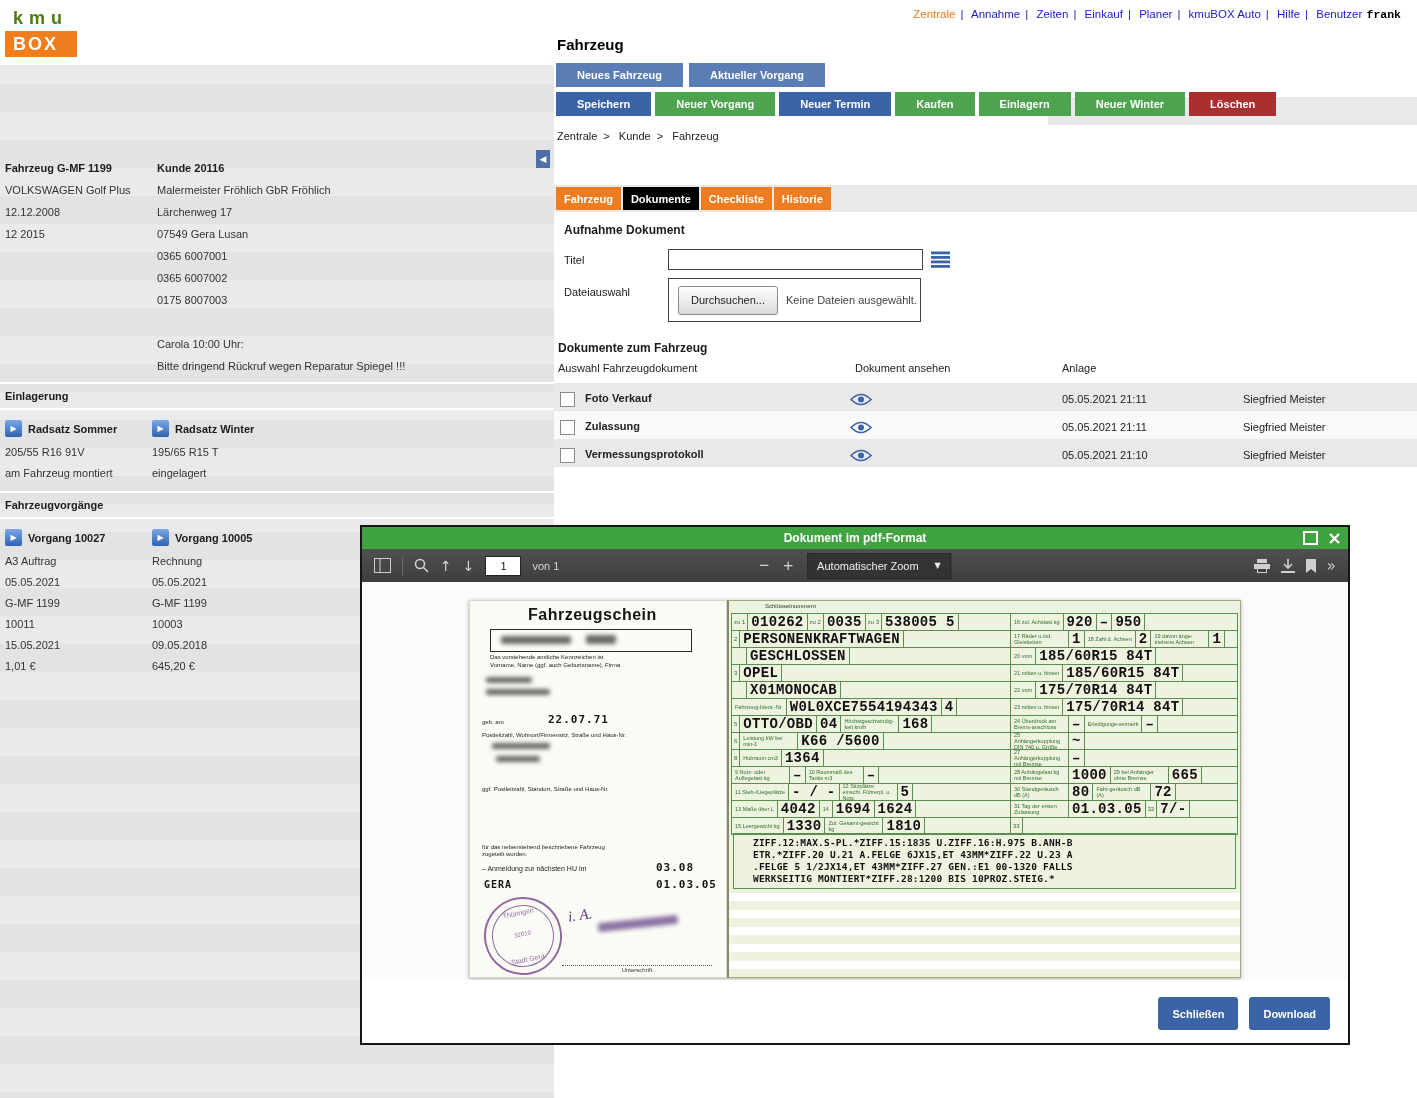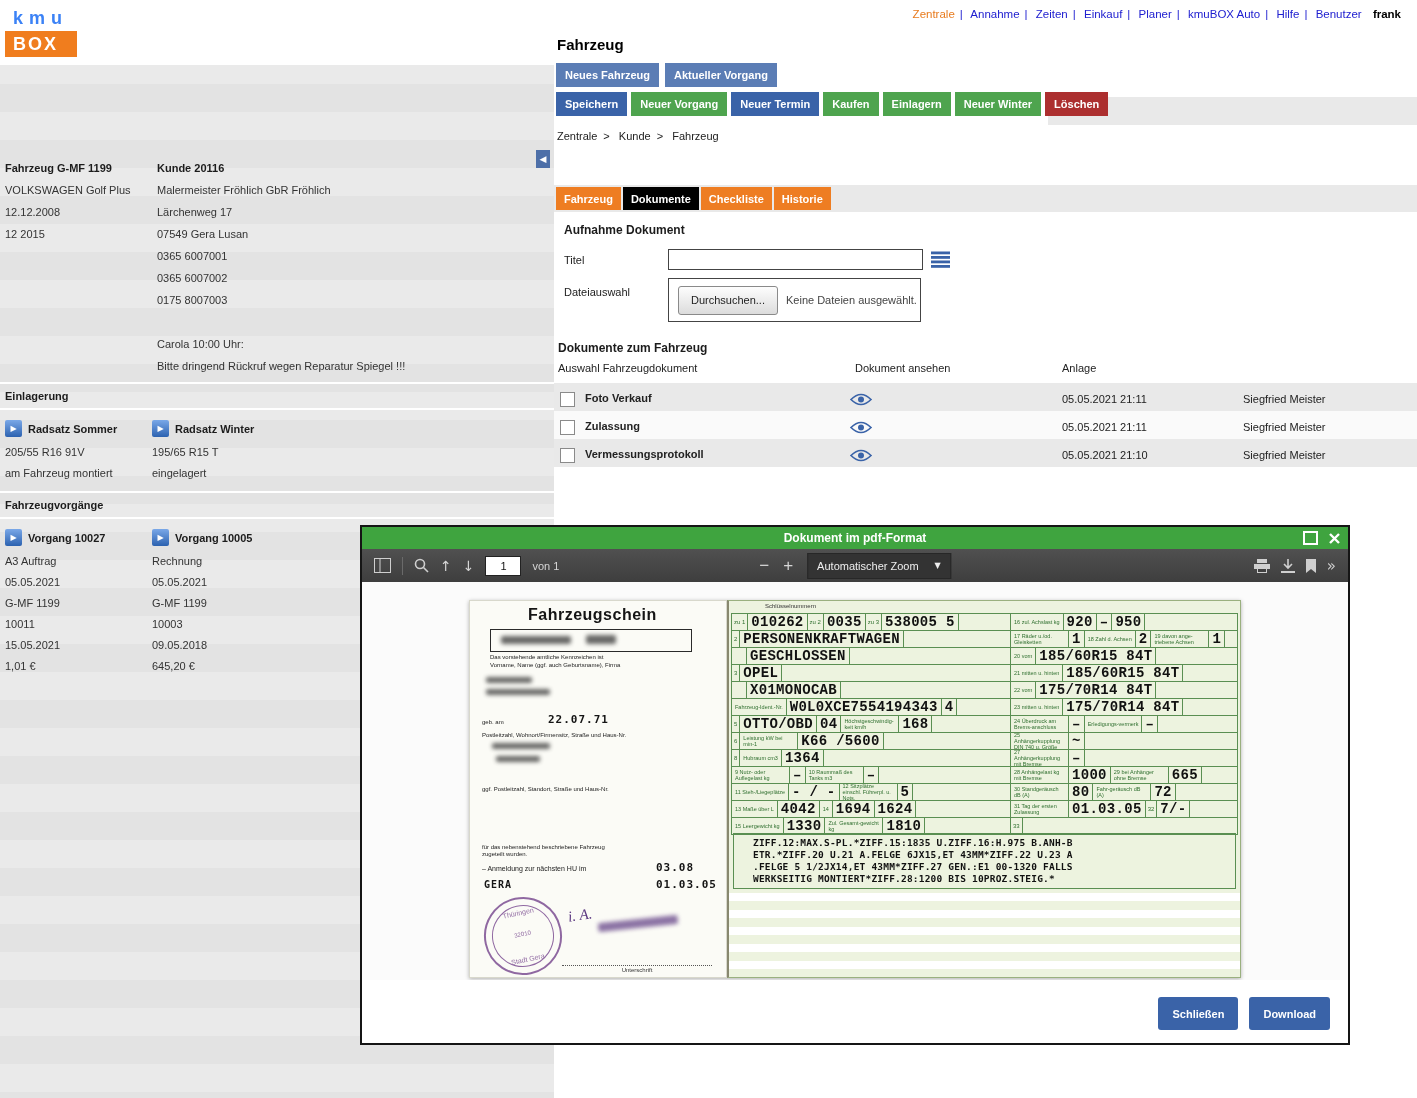--- a/index.html
+++ b/index.html
@@ -6,21 +6,21 @@
   body{width:1417px;height:1098px;position:relative;font-family:"Liberation Sans",sans-serif;background:#fff;color:#222;}
   .glyph{font-family:"DejaVu Sans",sans-serif;}
   .bold{font-weight:bold;}
   .stage{position:absolute;inset:0;overflow:hidden;}
 
   
   .sidebar{position:absolute;left:0;top:0;width:554px;height:1098px;
     background:repeating-linear-gradient(180deg,#eaeaea 0 28px,#e3e3e3 28px 56px);}
   .logo-strip{height:65px;background:#fff;padding:6px 0 0 5px;box-sizing:border-box;}
   .logo{width:72px;cursor:pointer;}
-  .logo-top{height:25px;display:flex;align-items:center;padding-left:8px;color:#3b82f6;font-weight:bold;font-size:18px;letter-spacing:6px;background:#fff;}
+  .logo-top{height:25px;display:flex;align-items:center;padding-left:8px;color:#4d7c0f;font-weight:bold;font-size:18px;letter-spacing:6px;background:#fff;}
   .logo-bottom{height:26px;background:#f07d1e;display:flex;align-items:center;padding-left:8px;color:#fff;font-weight:bold;font-size:18px;letter-spacing:2px;}
   .sb-content{padding-top:97px;}
   .srow{display:flex;min-height:22px;align-items:flex-start;padding-left:5px;font-size:11px;color:#333;}
   .srow .c1{width:152px;flex:none;}
   .srow .c2{flex:1;padding-right:4px;}
   .srow.bold .c1,.srow.bold .c2{font-weight:bold;color:#1c1c1c;}
   .sb-sec{border-top:2px solid #fff;border-bottom:2px solid #fff;padding:6px 5px;font-weight:bold;font-size:11px;color:#1c1c1c;}
   .sb-cols{display:flex;padding:10px 0 12px 5px;}
   .sb-col1{width:147px;flex:none;}
   .sb-col2{flex:1;}
@@ -29,26 +29,26 @@
     color:#fff;font-size:8px;display:flex;align-items:center;justify-content:center;}
   .card-line{font-size:11px;color:#333;margin-top:9px;}
   .collapse{position:absolute;left:536px;top:150px;width:14px;height:18px;background:#4d6fa8;color:#fff;
     font-size:9px;display:flex;align-items:center;justify-content:center;cursor:pointer;}
 
   
   .topnav{position:absolute;top:8px;right:16px;font-size:11.5px;color:#2020d0;white-space:nowrap;}
   .topnav .lnk{cursor:pointer;}
   .topnav .zen{color:#e87b1e;}
   .topnav .sep{margin:0 5px;color:#2020d0;}
-  .topnav .user{color:#000;font-weight:bold;margin-left:8px;}
+  .topnav .user{color:#000;font-weight:bold;margin-left:1px;font-family:Liberation Mono, monospace;}
   .page-title{position:absolute;left:557px;top:36px;font-size:15px;font-weight:bold;color:#000;}
   .btnrow{position:absolute;left:556px;display:flex;gap:4px;}
   .btnrow.r1{top:63px;gap:6px;}
   .btnrow.r2{top:92px;}
-  .btn{height:24px;padding:0 9px;display:flex;align-items:center;font-size:11px;font-weight:bold;color:#fff;cursor:pointer;white-space:nowrap;}
+  .btn{height:24px;padding:0 21px;display:flex;align-items:center;font-size:11px;font-weight:bold;color:#fff;cursor:pointer;white-space:nowrap;}
   .btn.steel{background:#5b7db5;}
   .btn.blue{background:#3a63a8;}
   .btn.green{background:#4ea44e;}
   .btn.red{background:#ac2f2f;}
   .tr-gray{position:absolute;left:1048px;top:97px;width:369px;height:28px;background:#e9e9e9;}
   .breadcrumb{position:absolute;left:557px;top:130px;font-size:11px;color:#222;}
   .breadcrumb .csep{margin:0 6px;}
   .breadcrumb .crumb{cursor:pointer;}
 
   

